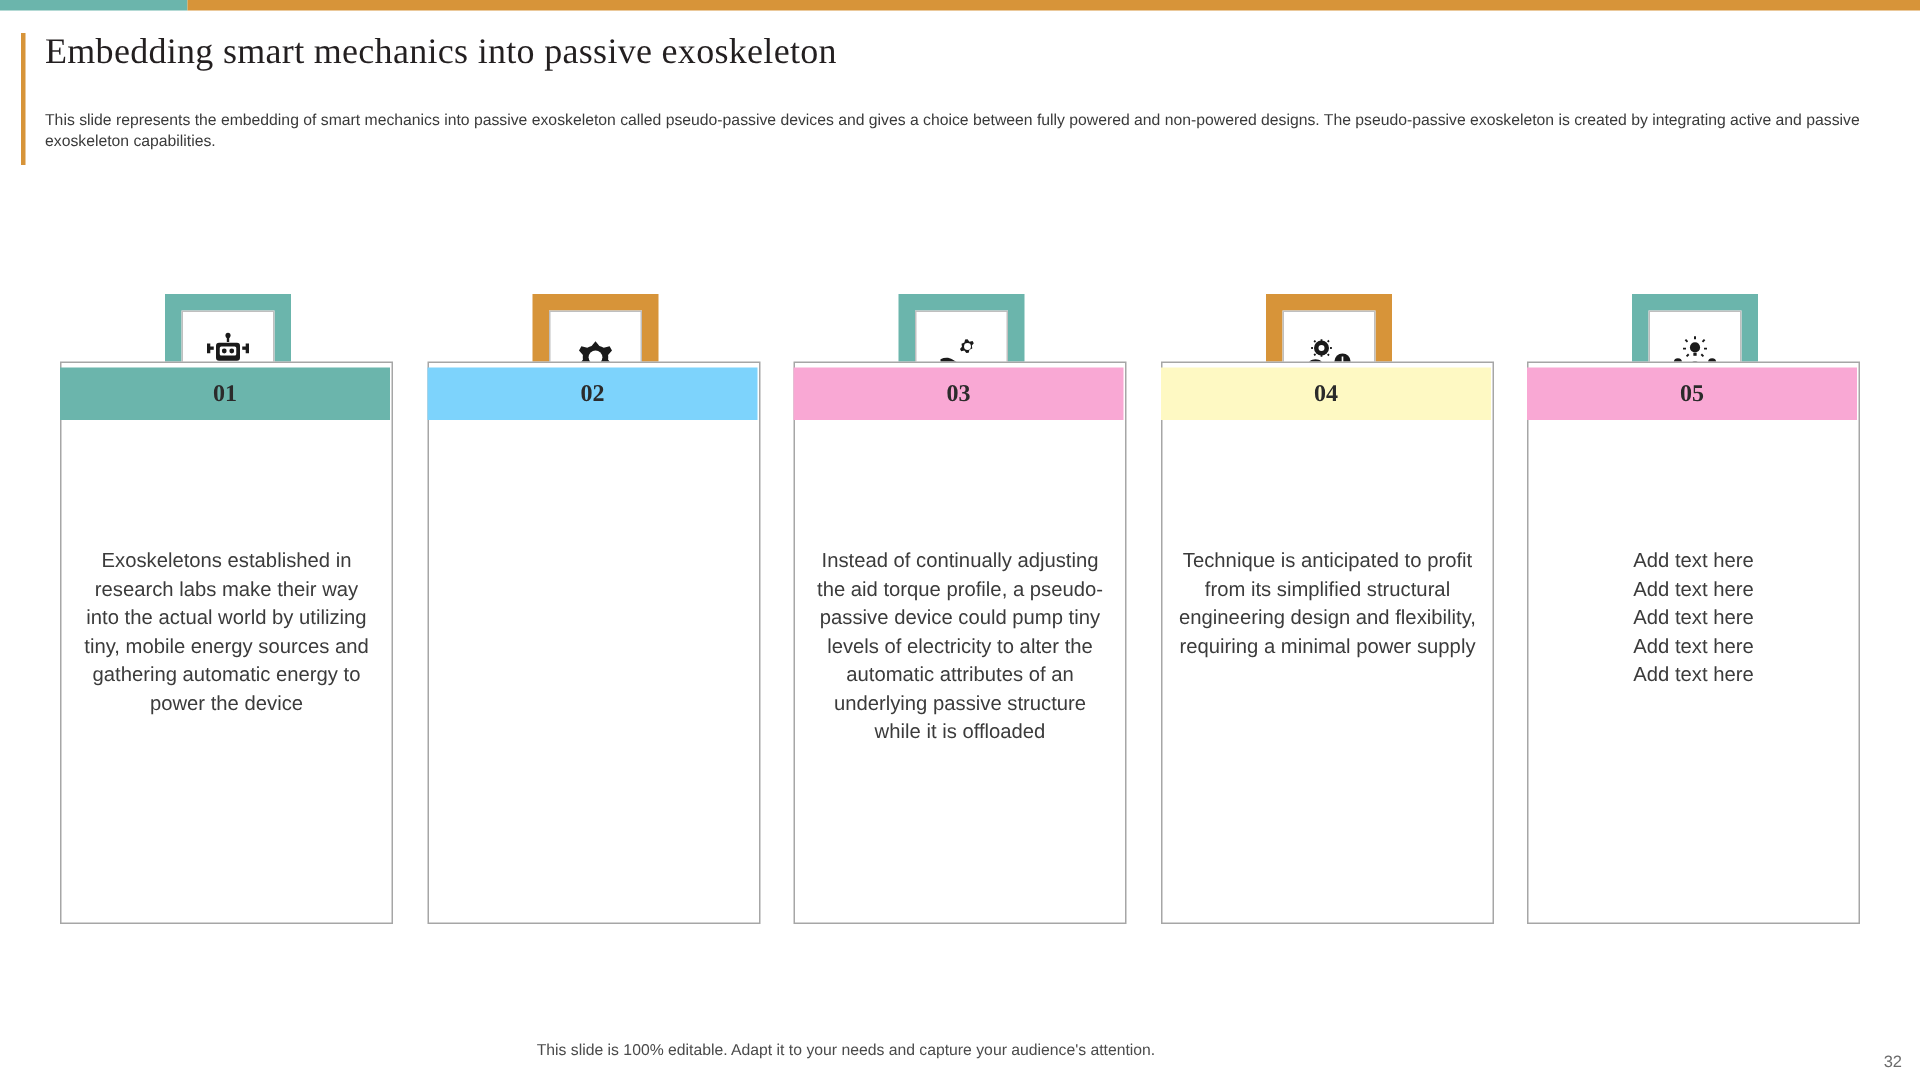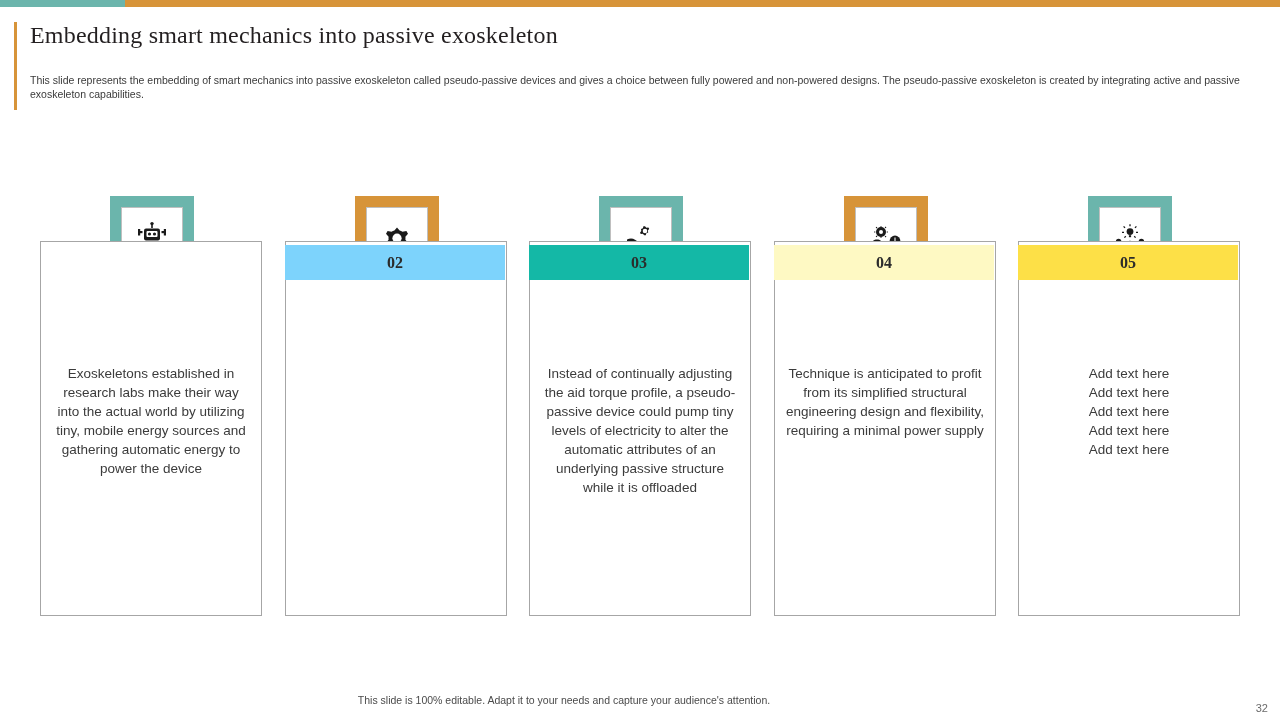--- a/index.html
+++ b/index.html
@@ -200,20 +200,21 @@
             <rect x="28.8" y="8" width="2.2" height="6.5"></rect>
             <rect x="11" y="20.5" width="12" height="8" rx="1.5"></rect>
             <rect x="13.5" y="22.5" width="7" height="1.6" fill="#fff"></rect>
             <rect x="13.5" y="25.2" width="7" height="1.6" fill="#fff"></rect>
             <rect x="11.5" y="29.2" width="3.5" height="2.4"></rect>
             <rect x="19" y="29.2" width="3.5" height="2.4"></rect>
           </g>
         </svg>
       </div>
       <div class="body-box"></div>
+      <div class="num-band" style="background:#6bb5ac">01</div>
       <div class="card-text">Exoskeletons established in research labs make their way into the actual world by utilizing tiny, mobile energy sources and gathering automatic energy to power the device</div>
     </div>
 
     <div class="card card-1">
       <div class="tab" style="background:#d79439"></div>
       <div class="icon-box">
         <svg width="32" height="32" viewBox="0 0 32 32">
           <g fill="#1a1a1a">
             <path d="M16 1.5l2.6 3.1a12 12 0 012.9 1.2l3.9-.9 1.6 2.8-2.6 3a12 12 0 010 3.1l2.6 3-1.6 2.8-3.9-.9a12 12 0 01-2.9 1.2L16 23l-2.6-3.1a12 12 0 01-2.9-1.2l-3.9.9-1.6-2.8 2.6-3a12 12 0 010-3.1l-2.6-3 1.6-2.8 3.9.9a12 12 0 012.9-1.2L16 1.5z" transform="translate(0,4) scale(1,1)"></path>
             <circle cx="16" cy="16.2" r="4.6" fill="#ffffff"></circle>
@@ -229,21 +230,21 @@
       <div class="icon-box">
         <svg width="34" height="30" viewBox="0 0 34 30">
           <g fill="#1a1a1a">
             <path d="M21 3.2l1.3 1.6 2.1-.4.8 1.4-1.3 1.6.3 2-1.9.8-.5 2-1.6.1-1.3-1.6-2.1.4-.8-1.4 1.3-1.6-.3-2 1.9-.8.5-2z"></path>
             <circle cx="21" cy="8" r="2.3" fill="#ffffff"></circle>
             <path d="M3 16.5c2.8-1.3 5.6-1.3 8 .2l3.6 2.2h4.6c1 0 1.7.7 1.7 1.5s-.7 1.5-1.7 1.5h-4.8v1.3h5.6c.7 0 1.4-.2 2-.6l6-3.9c.9-.6 2-.3 2.5.6.4.8.2 1.8-.6 2.3l-7.3 5c-1 .7-2.2 1.1-3.5 1.1H9.6c-1 0-2-.3-2.9-.9L3 24z"></path>
           </g>
         </svg>
       </div>
       <div class="body-box"></div>
-      <div class="num-band" style="background:#14b8a6">03</div>
+      <div class="num-band" style="background:#f9a8d4">03</div>
       <div class="card-text">Instead of continually adjusting the aid torque profile, a pseudo-passive device could pump tiny levels of electricity to alter the automatic attributes of an underlying passive structure while it is offloaded</div>
     </div>
 
     <div class="card card-3">
       <div class="tab" style="background:#d79439"></div>
       <div class="icon-box">
         <svg width="36" height="26" viewBox="0 0 36 26">
           <g fill="#1a1a1a">
             <circle cx="13" cy="7" r="5"></circle>
             <circle cx="13" cy="7" r="2" fill="#fff"></circle>
@@ -274,21 +275,21 @@
             <circle cx="5.6" cy="18.5" r="2.7"></circle>
             <path d="M1 29v-4.2c0-1.7 2-2.7 4.6-2.7s4.6 1 4.6 2.7V29z"></path>
             <circle cx="28.4" cy="18.5" r="2.7"></circle>
             <path d="M23.8 29v-4.2c0-1.7 2-2.7 4.6-2.7s4.6 1 4.6 2.7V29z"></path>
             <circle cx="17" cy="20.6" r="2.9"></circle>
             <path d="M11.8 29v-3.9c0-1.8 2.3-2.9 5.2-2.9s5.2 1.1 5.2 2.9V29z"></path>
           </g>
         </svg>
       </div>
       <div class="body-box"></div>
-      <div class="num-band" style="background:#fde047">05</div>
+      <div class="num-band" style="background:#f9a8d4">05</div>
       <div class="card-text" style="white-space:pre-line">Add text here
 Add text here
 Add text here
 Add text here
 Add text here</div>
     </div>
 
   </div>
 
   <div class="footer">This slide is 100% editable. Adapt it to your needs and capture your audience's attention.</div>

